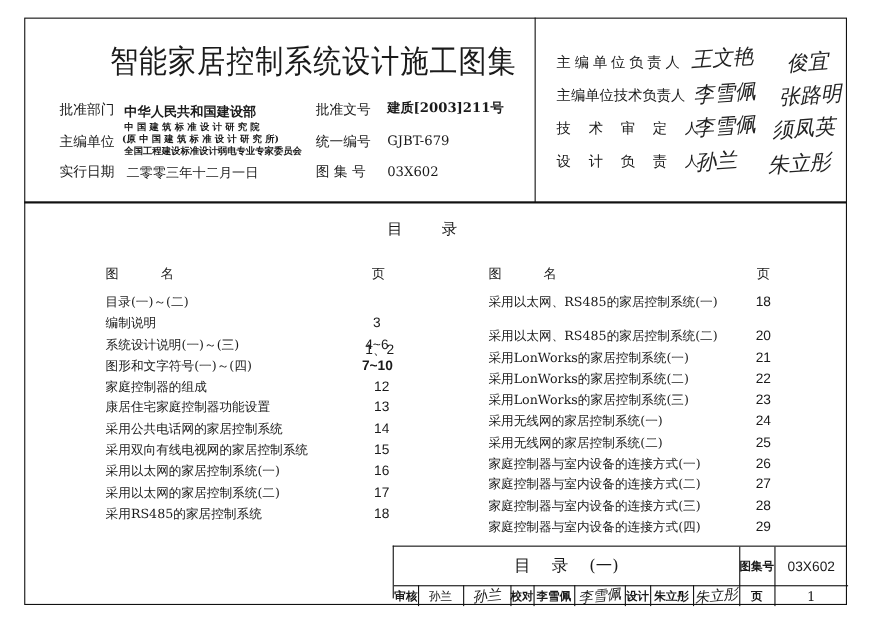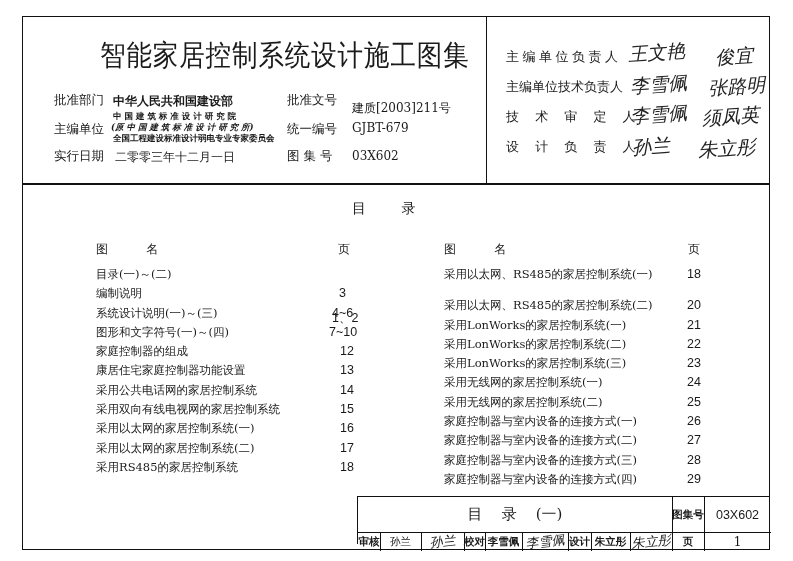--- a/index.html
+++ b/index.html
@@ -37,28 +37,28 @@
 <div class="hline" style="left:22px; top:183px; width:748px; height:1.6px;"></div>
 <div class="vline" style="left:486px; top:16px; width:1.4px; height:168px;"></div>
 
 <div class="abs main-title">智能家居控制系统设计施工图集</div>
 
 <div class="abs meta-label" style="left:54px; top:92px;">批准部门</div>
 <div class="abs meta-val" style="left:113px; top:93px; font-weight:bold;">中华人民共和国建设部</div>
 
 <div class="abs meta-label" style="left:54px; top:121px;">主编单位</div>
 <div class="abs org-small" style="left:113px; top:111px;">中 国 建 筑 标 准 设 计 研 究 院</div>
-<div class="abs org-small" style="left:111px; top:122px;font-style:italic;">(原 中 国 建 筑 标 准 设 计 研 究 所)</div>
+<div class="abs org-small" style="left:111px; top:122px;">(原 中 国 建 筑 标 准 设 计 研 究 所)</div>
 <div class="abs org-small" style="left:113px; top:133px;">全国工程建设标准设计弱电专业专家委员会</div>
 
 <div class="abs meta-label" style="left:54px; top:148px;">实行日期</div>
 <div class="abs meta-val" style="left:115px; top:149px;">二零零三年十二月一日</div>
 
 <div class="abs meta-label" style="left:287px; top:92px;">批准文号</div>
-<div class="abs meta-val" style="left:352px; top:100px; font-weight:normal;">建质[2003]211号</div>
+<div class="abs meta-val" style="left:352px; top:90px; font-weight:bold;">建质[2003]211号</div>
 <div class="abs meta-label" style="left:287px; top:121px;">统一编号</div>
 <div class="abs meta-val" style="left:352px; top:121px;">GJBT-679</div>
 <div class="abs meta-label" style="left:287px; top:148px;">图 集 号</div>
 <div class="abs meta-val" style="left:352px; top:149px;">03X602</div>
 
 <div class="abs resp-label" style="left:506px; top:48px; letter-spacing:3.5px;">主编单位负责人</div>
 <div class="abs sig" style="left:628px; top:40px;">王文艳</div>
 <div class="abs sig" style="left:715px; top:44px;">俊宜</div>
 
 <div class="abs resp-label" style="left:506px; top:78px;">主编单位技术负责人</div>
@@ -78,21 +78,21 @@
 <div class="abs col-head" style="left:96px; top:241px; white-space:pre;">图          名</div>
 <div class="abs col-head" style="left:338px; top:241px;">页</div>
 
 <div class="abs col-head" style="left:444px; top:241px; white-space:pre;">图          名</div>
 <div class="abs col-head" style="left:688px; top:241px;">页</div>
 
 <div class="abs" style="left:96px; top:265px; width:270px;">
   <div class="toc-row" style="position:relative;"><span>目录(一)～(二)</span><span class="toc-num" style="position:absolute; left:236px;margin-top:44px;">1、2</span></div>
   <div class="toc-row" style="position:relative;"><span>编制说明</span><span class="toc-num" style="position:absolute; left:243px;">3</span></div>
   <div class="toc-row" style="position:relative;"><span>系统设计说明(一)～(三)</span><span class="toc-num" style="position:absolute; left:236px;">4~6</span></div>
-  <div class="toc-row" style="position:relative;"><span>图形和文字符号(一)～(四)</span><span class="toc-num" style="position:absolute; left:233px;">7~10</span></div>
+  <div class="toc-row" style="position:relative;"><span>图形和文字符号(一)～(四)</span><span class="toc-num" style="position:absolute; left:233px;font-weight:bold;">7~10</span></div>
   <div class="toc-row" style="position:relative;"><span>家庭控制器的组成</span><span class="toc-num" style="position:absolute; left:244px;">12</span></div>
   <div class="toc-row" style="position:relative;"><span>康居住宅家庭控制器功能设置</span><span class="toc-num" style="position:absolute; left:244px;">13</span></div>
   <div class="toc-row" style="position:relative;"><span>采用公共电话网的家居控制系统</span><span class="toc-num" style="position:absolute; left:244px;">14</span></div>
   <div class="toc-row" style="position:relative;"><span>采用双向有线电视网的家居控制系统</span><span class="toc-num" style="position:absolute; left:244px;">15</span></div>
   <div class="toc-row" style="position:relative;"><span>采用以太网的家居控制系统(一)</span><span class="toc-num" style="position:absolute; left:244px;text-align:center;">16</span></div>
   <div class="toc-row" style="position:relative;"><span>采用以太网的家居控制系统(二)</span><span class="toc-num" style="position:absolute; left:244px;">17</span></div>
   <div class="toc-row" style="position:relative;"><span>采用RS485的家居控制系统</span><span class="toc-num" style="position:absolute; left:244px;">18</span></div>
 </div>
 
 <div class="abs" style="left:444px; top:265px; width:300px;">

